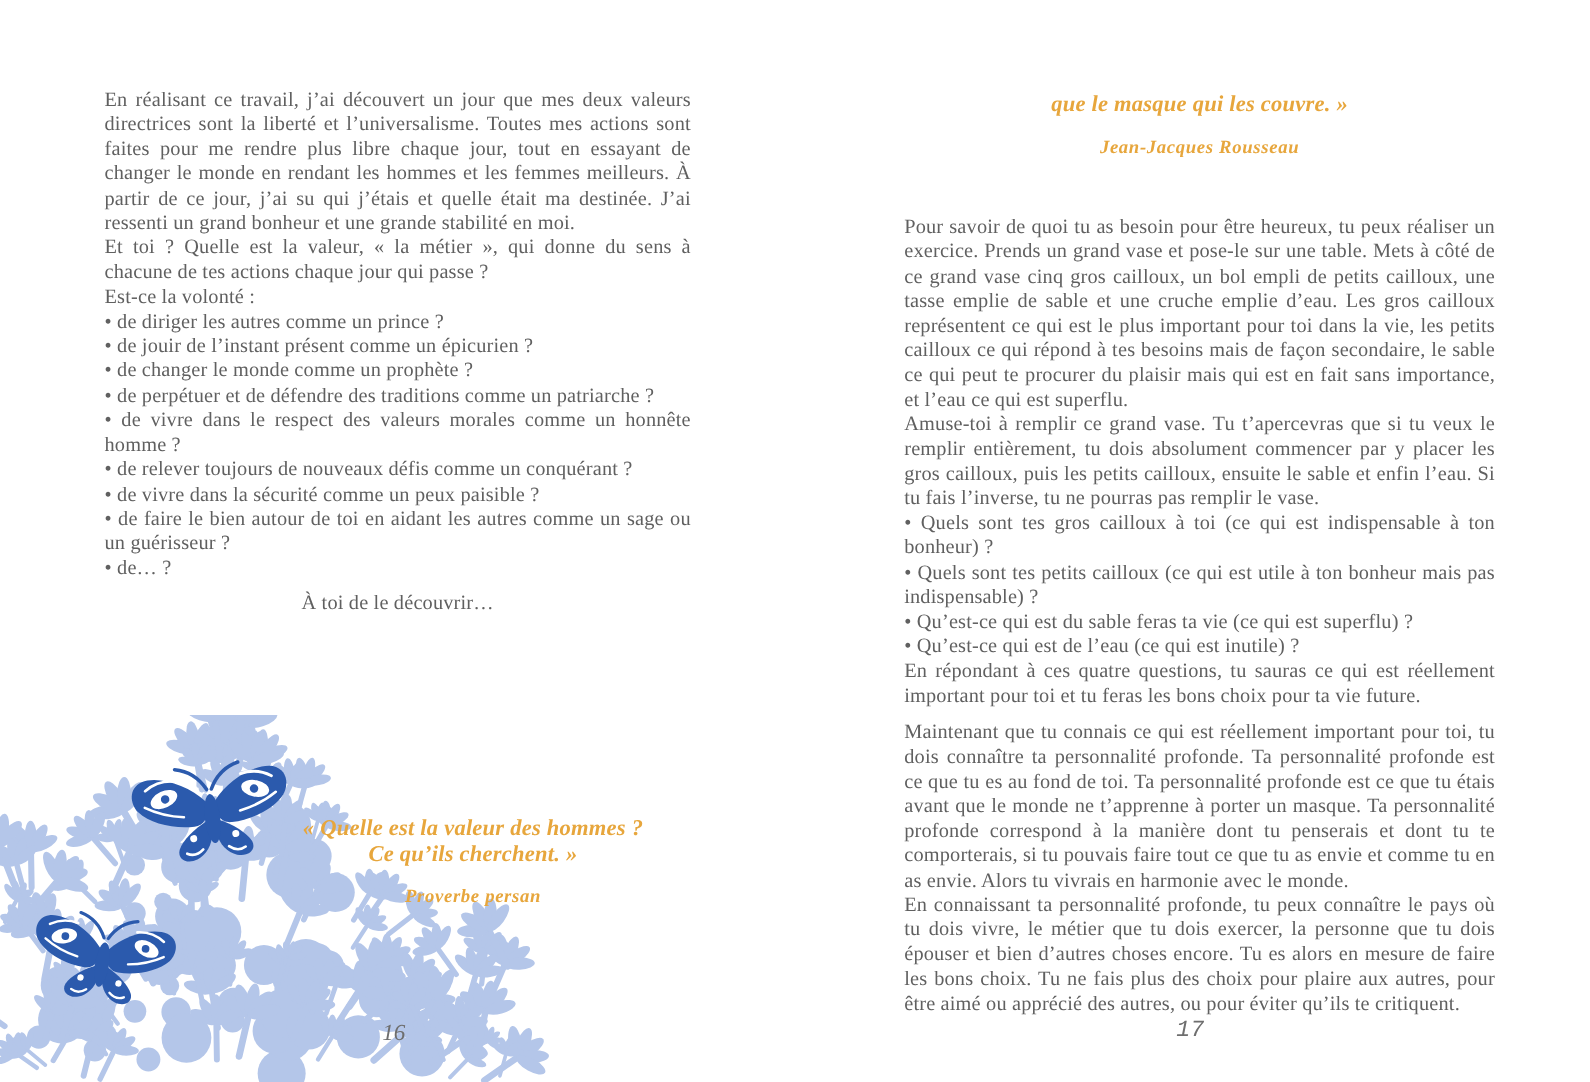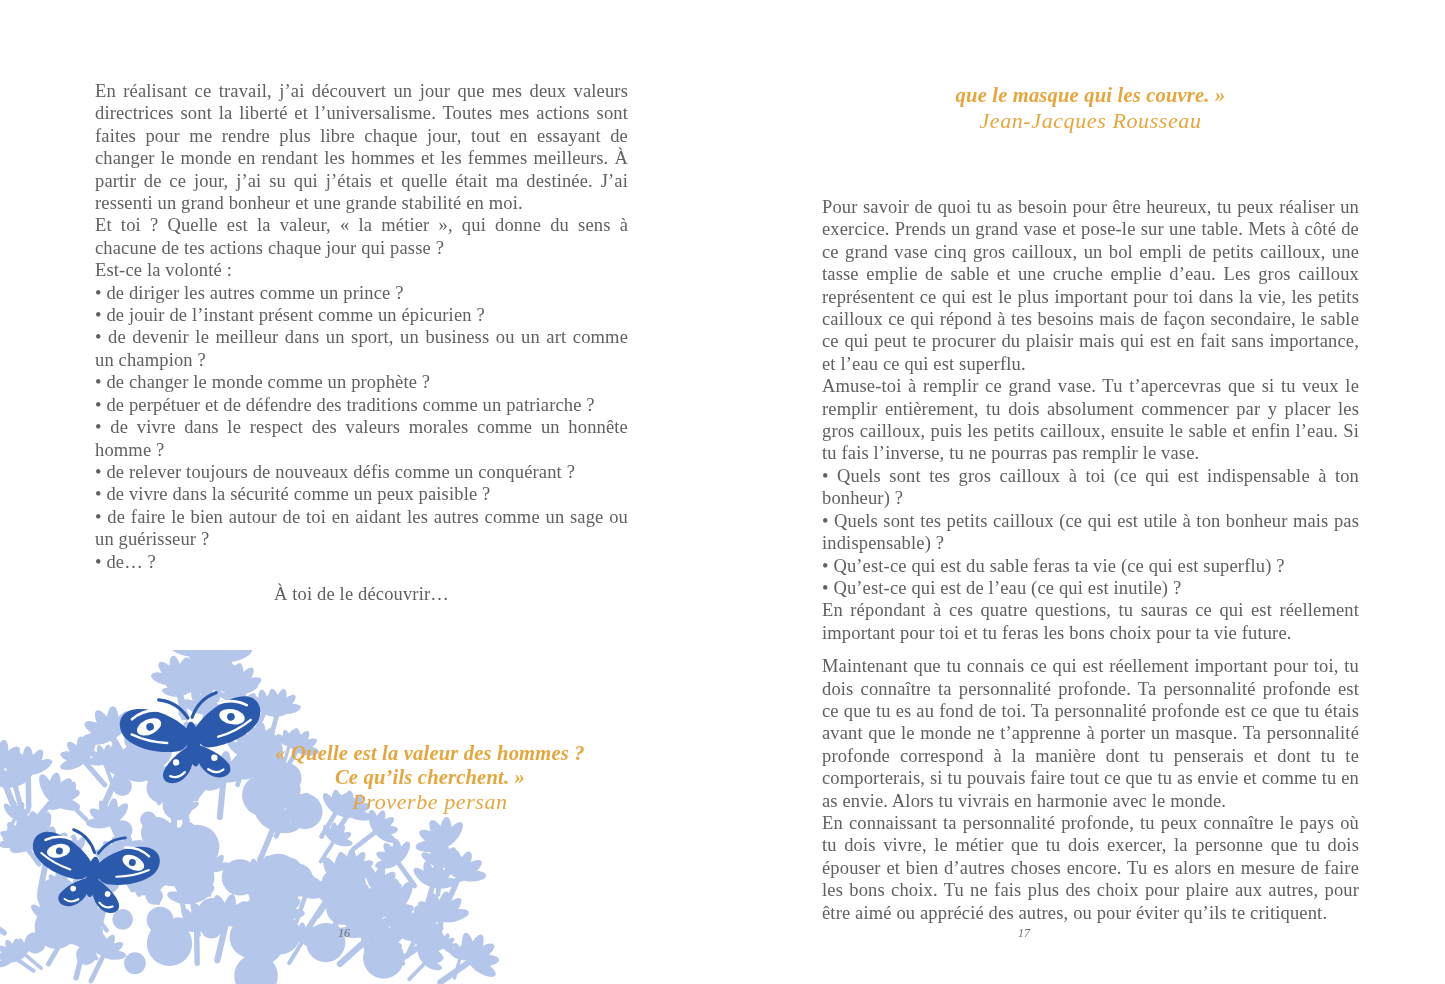--- a/index.html
+++ b/index.html
@@ -37,58 +37,57 @@
   
   .quote{
     position:absolute;z-index:4;
     text-align:center;
     color:var(--accent);
     font-weight:bold;font-style:italic;
     font-size:20.5px;line-height:23.5px;
     letter-spacing:0.2px;
   }
   .quote .attribution{
-    font-size:22px;
-    font-weight:400;
-    margin-top:1px;
+    font-size:17px;
+    font-weight:700;
+    margin-top:14px;
     letter-spacing:0.6px;
   }
   .quote-left{left:238px;top:742px;width:384px;}
   .quote-right{left:822px;top:84px;width:537px;}
 
   
   .pagenum{
     position:absolute;z-index:5;
     font-style:italic;
-    font-size:12px;
+    font-size:21px;
     color:var(--page-number);
-    width:40px;text-align:left;
+    width:40px;text-align:center;
   }
   .pagenum-left{left:338px;top:926px;}
-  .pagenum-right{left:1018px;top:926px;}
+  .pagenum-right{left:1062px;top:926px;font-family:Liberation Mono, monospace;}
 
   
   #plant{position:absolute;left:0;top:650px;width:500px;height:334px;z-index:1;}
   .moth{position:absolute;z-index:3;}
   .moth1{left:118px;top:688px;width:150px;height:108px;transform:rotate(-7deg);}
   .moth2{left:25px;top:826px;width:136px;height:98px;transform:rotate(9deg);}
 </style>
 </head>
 <body>
 
 <div class="spread">
 
   <section>
     <div class="col col-left">
       <p>En réalisant ce travail, j’ai découvert un jour que mes deux valeurs directrices sont la liberté et l’universalisme. Toutes mes actions sont faites pour me rendre plus libre chaque jour, tout en essayant de changer le monde en rendant les hommes et les femmes meilleurs. À partir de ce jour, j’ai su qui j’étais et quelle était ma destinée. J’ai ressenti un grand bonheur et une grande stabilité en moi.</p>
       <p>Et toi ? Quelle est la valeur, « la métier », qui donne du sens à chacune de tes actions chaque jour qui passe ?</p>
       <p>Est-ce la volonté :</p>
       <p class="bullet">• de diriger les autres comme un prince ?</p>
       <p class="bullet">• de jouir de l’instant présent comme un épicurien ?</p>
-      <p class="bullet">• de devenir le meilleur dans un sport, un business ou un art comme un champion ?</p>
       <p class="bullet">• de changer le monde comme un prophète ?</p>
       <p class="bullet">• de perpétuer et de défendre des traditions comme un patriarche ?</p>
       <p class="bullet">• de vivre dans le respect des valeurs morales comme un honnête homme ?</p>
       <p class="bullet">• de relever toujours de nouveaux défis comme un conquérant ?</p>
       <p class="bullet">• de vivre dans la sécurité comme un peux paisible ?</p>
       <p class="bullet">• de faire le bien autour de toi en aidant les autres comme un sage ou un guérisseur ?</p>
       <p class="bullet">• de… ?</p>
       <p class="closing">À toi de le découvrir…</p>
     </div>
 

